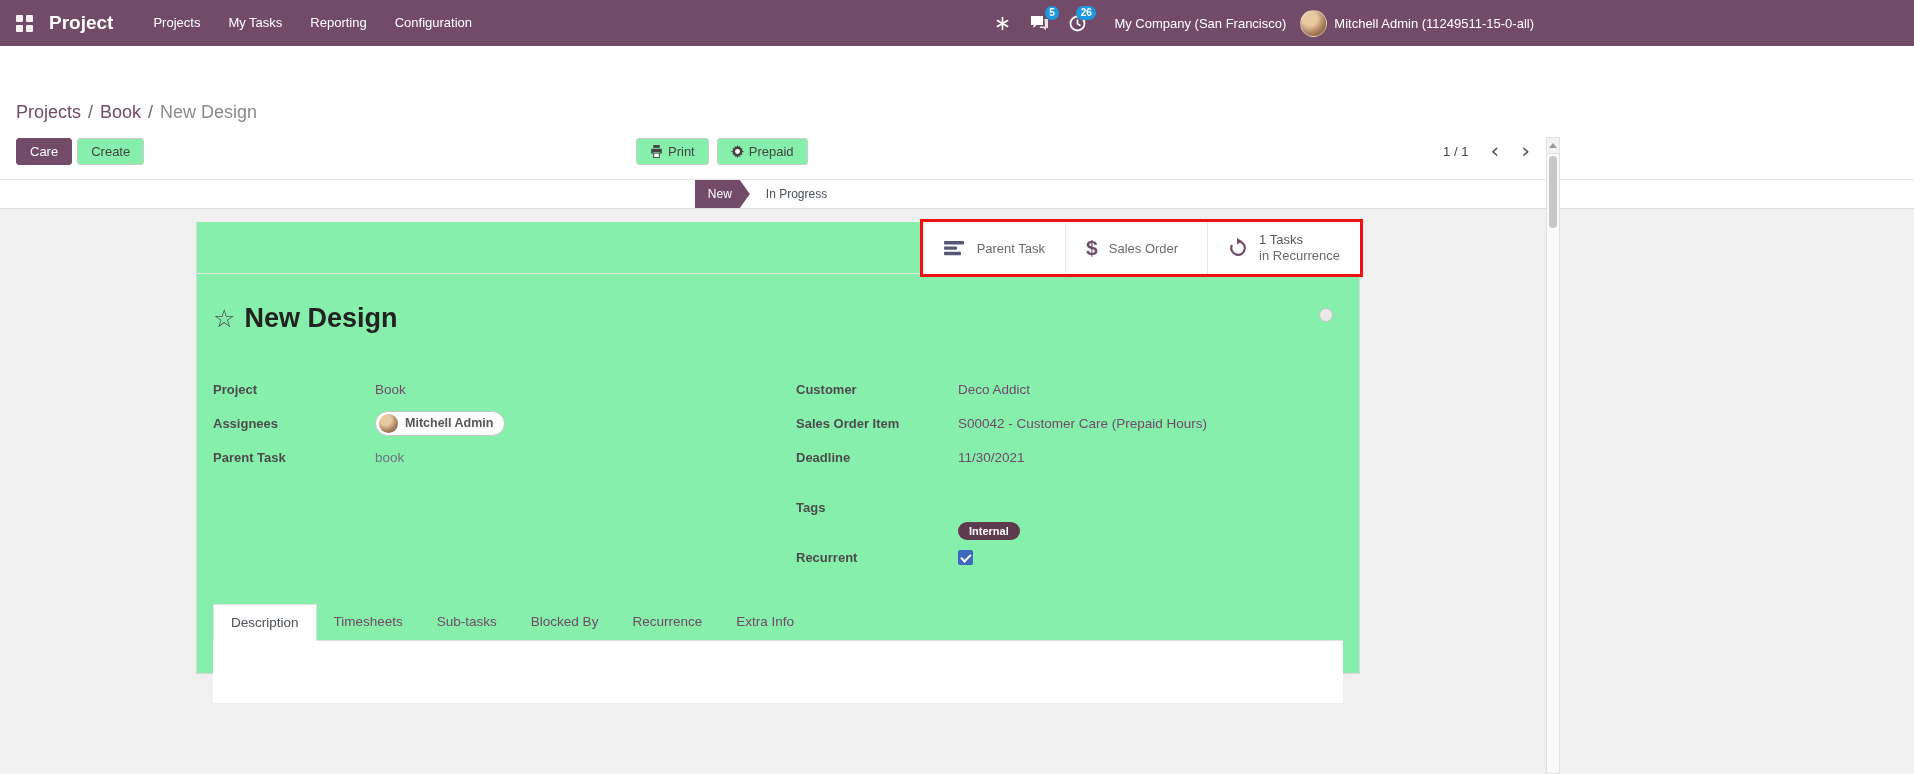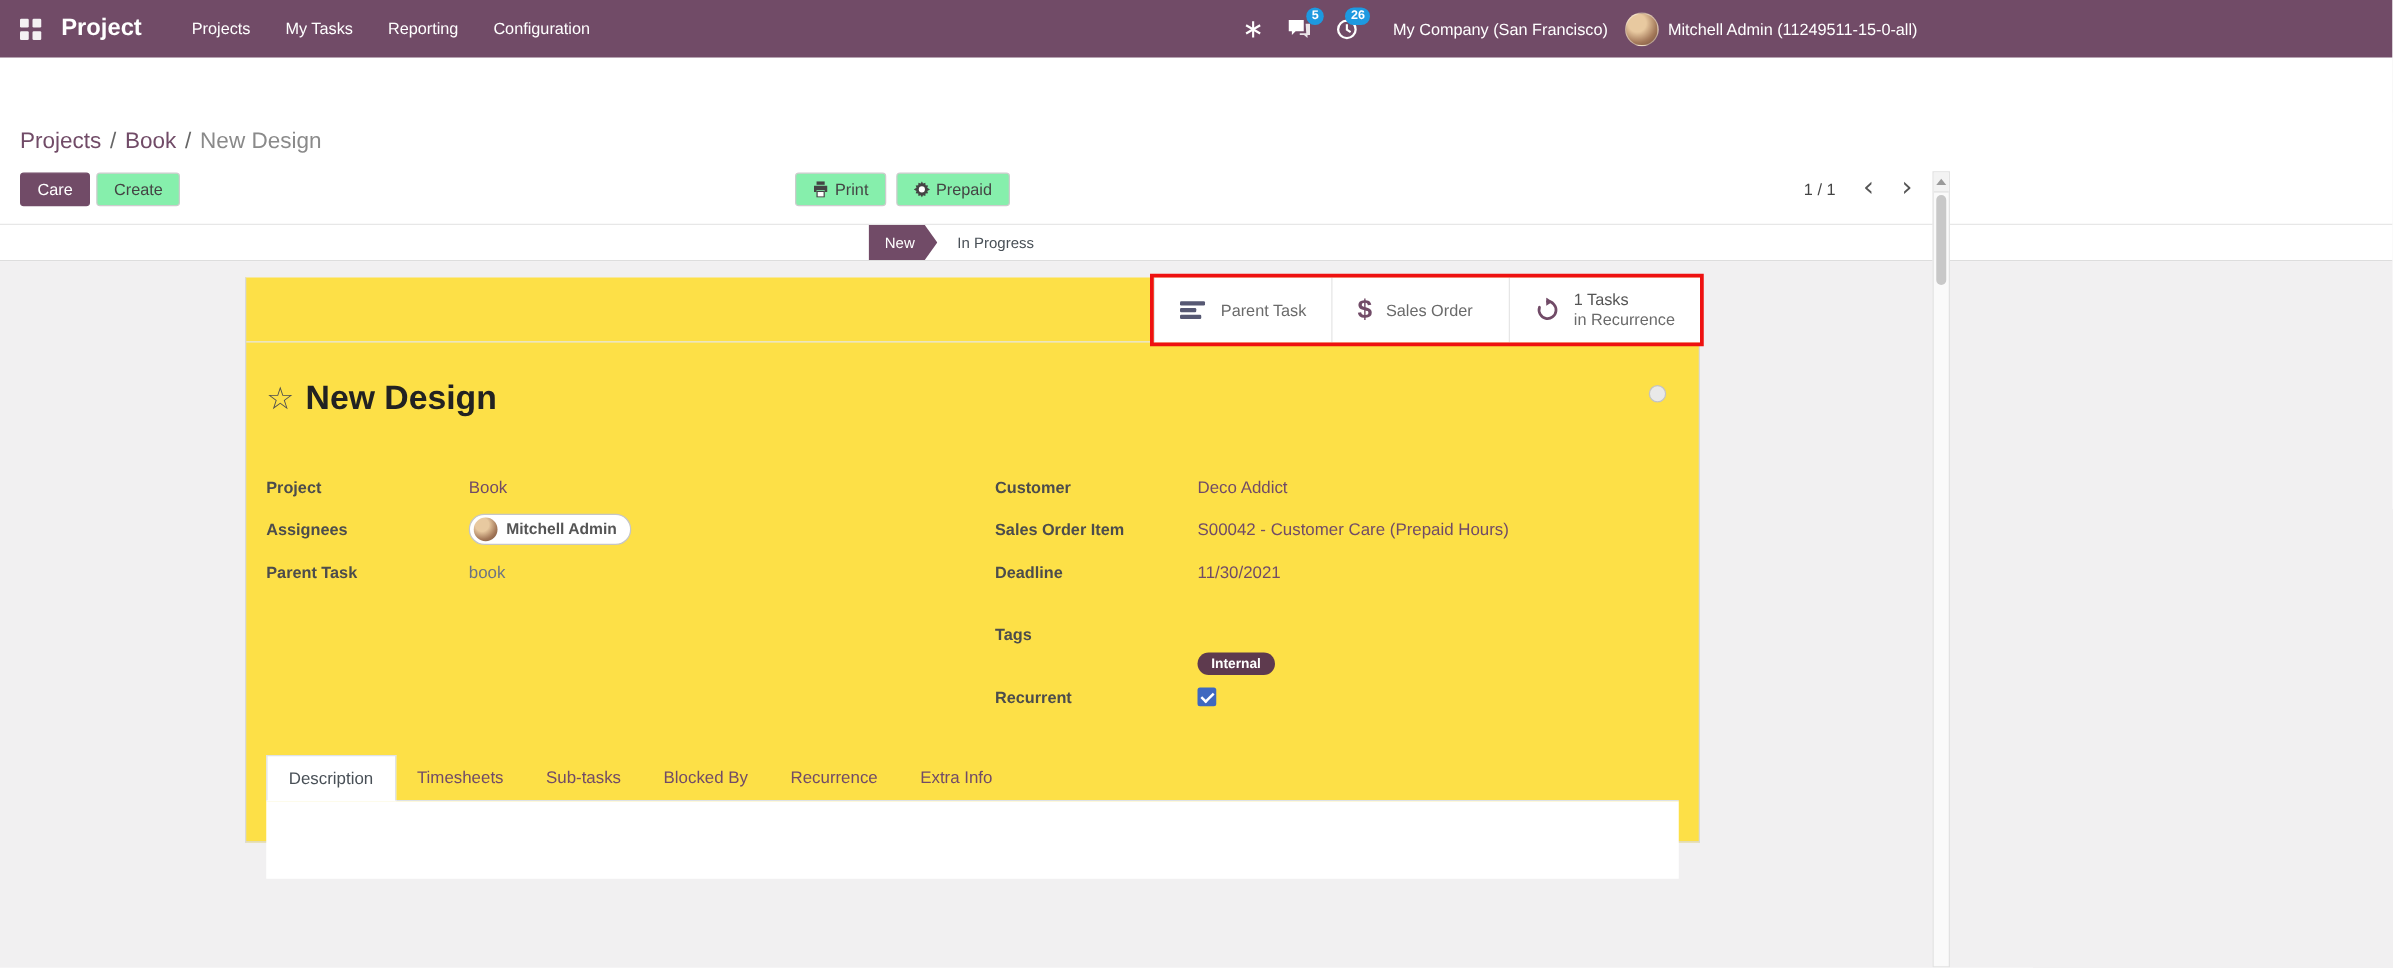--- a/index.html
+++ b/index.html
@@ -67,21 +67,21 @@
     background: #714B67; color: #fff; font-size: 12px;
     display: flex; align-items: center; padding: 0 18px 0 13px; cursor: pointer;
     clip-path: polygon(0 0, calc(100% - 10px) 0, 100% 50%, calc(100% - 10px) 100%, 0 100%);
   }
   .stage { font-size: 12px; color: #495057; display: flex; align-items: center; padding: 0 16px; cursor: pointer; }
 
   
   .content { background: #f1f0f1; height: 608px; }
   .sheet {
     width: 1164px; height: 452px; margin-left: 196px; position: relative; top: 13px;
-    background: #fde047; border: 1px solid #d9d9d9; border-top: none;
+    background: #86efac; border: 1px solid #d9d9d9; border-top: none;
   }
   .button-box-row { position: relative; height: 52px; border-bottom: 1px solid #e6e6e6; }
   .button-box { position: absolute; top: 0; right: -1px; height: 52px; display: flex; background: #fff; }
   .stat-button {
     display: flex; align-items: center; gap: 11px; padding: 0 20px; min-width: 142px;
     border-left: 1px solid #e6e6e6; cursor: pointer;
   }
   .stat-label { font-size: 13px; color: #6a6a6a; }
   .stat-label .l1 { color: #555; }
   .stat-two-line { line-height: 1.25; }

